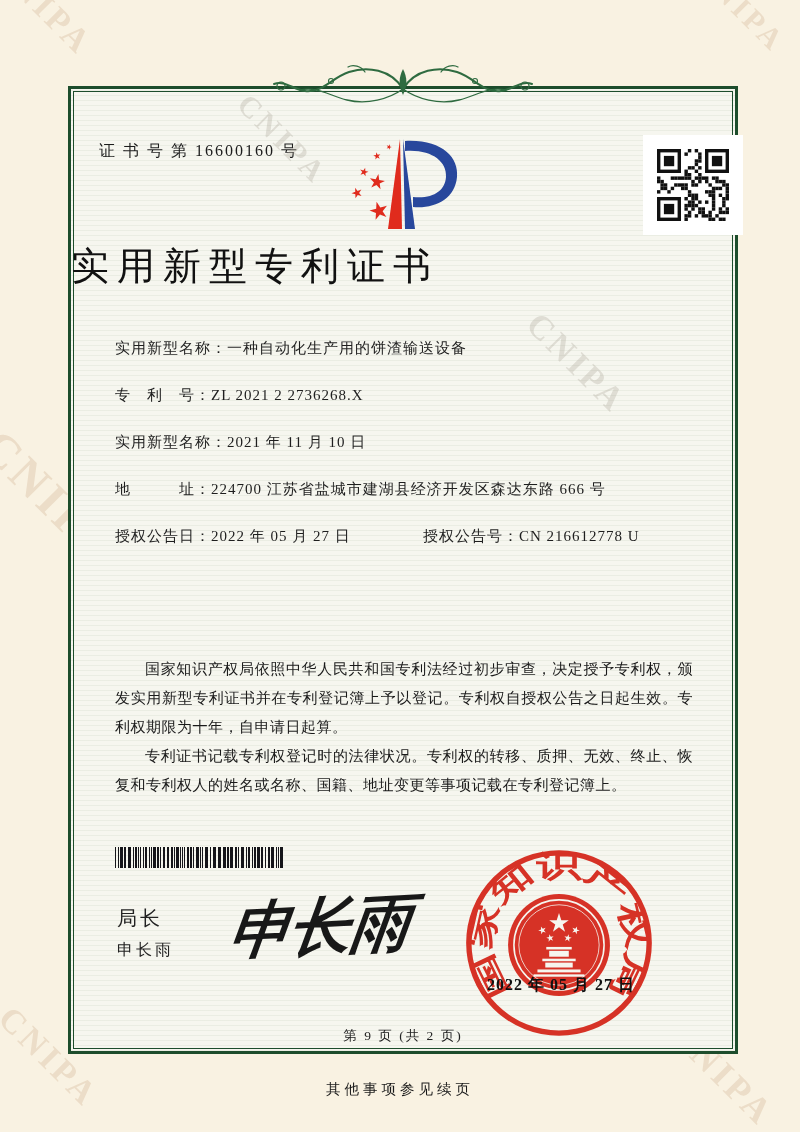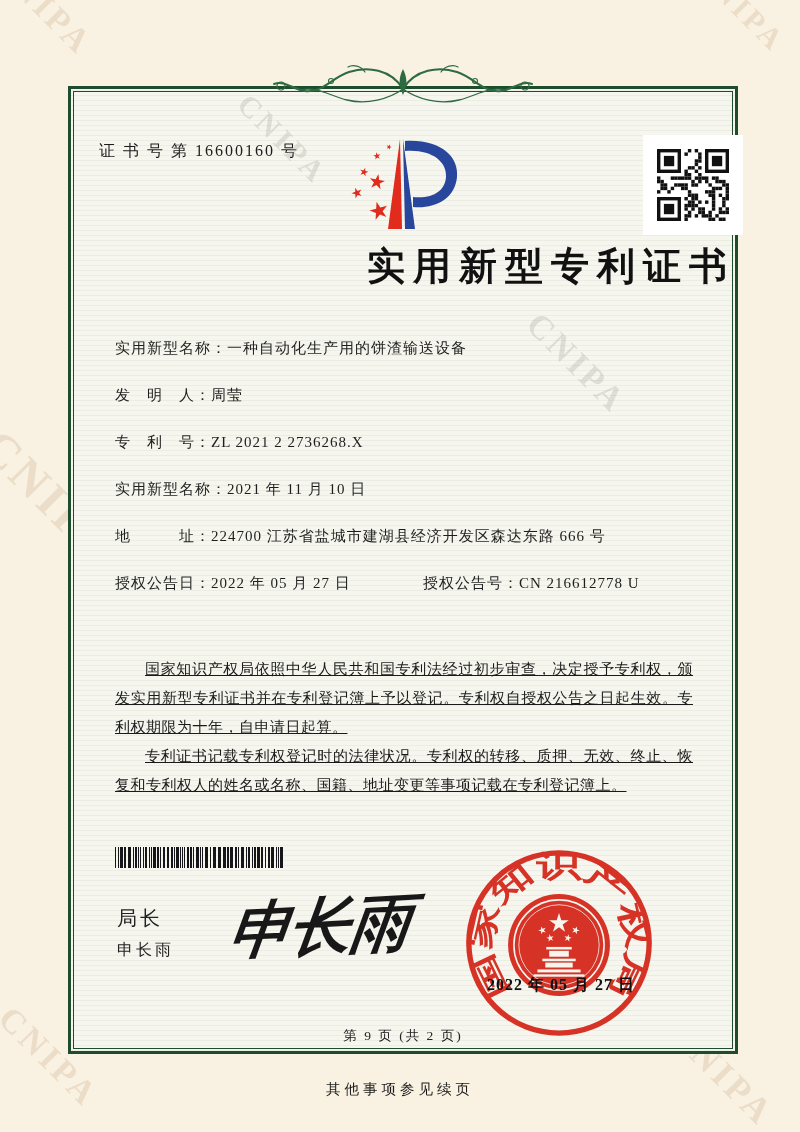--- a/index.html
+++ b/index.html
@@ -21,31 +21,31 @@
       repeating-linear-gradient(0deg, rgba(150,172,140,.12) 0 1px, rgba(255,255,255,0) 1px 5px),
       #f6f6ef;
   }
   .frame::before{content:"";position:absolute;inset:2px;border:1px solid #1d4d2c;pointer-events:none;}
   .ornament{position:absolute;left:50%;top:-2px;transform:translate(-50%,-50%);z-index:5;}
   .content{position:absolute;inset:0;z-index:4;}
   .cert-no{position:absolute;left:28px;top:52px;font-size:16px;letter-spacing:2px;color:#1c1c1c;}
   .logo{position:absolute;left:262px;top:36px;}
   .qr-box{position:absolute;left:572px;top:46px;width:100px;height:100px;background:#fff;}
   .qr-box svg{position:absolute;left:14px;top:14px;}
-  .cert-title{position:absolute;left:0;right:0;top:152px;text-align:right;
-    font-size:38px;font-weight:bold;letter-spacing:8px;color:#111;}
+  .cert-title{position:absolute;left:0;right:0;top:152px;text-align:left;
+    font-size:38px;font-weight:normal;letter-spacing:8px;color:#111;}
   .fields{position:absolute;left:44px;right:40px;top:248px;font-size:15px;color:#1e1e1e;font-family:Liberation Serif, serif;}
   .field-row{display:flex;margin-bottom:25px;line-height:22px;letter-spacing:1px;}
   .f-label{white-space:pre;flex:0 0 auto;}
   .f-value{white-space:pre-wrap;}
   .grant-row{display:flex;margin-bottom:0;}
   .grant-group{display:flex;}
   .grant-group.first{width:308px;flex:0 0 auto;}
   .paragraphs{position:absolute;left:44px;right:42px;top:566px;
-    font-size:15px;line-height:29px;text-align:justify;color:#1a1a1a;letter-spacing:.5px;text-decoration:underline;}
+    font-size:15px;line-height:29px;text-align:justify;color:#1a1a1a;letter-spacing:.5px;}
   .paragraphs p{margin:0;text-indent:2em;}
   .barcode{position:absolute;left:44px;top:758px;height:21px;display:flex;align-items:stretch;}
   .barcode span{display:block;background:#15151a;}
   .sig-title{position:absolute;left:46px;top:816px;font-size:20px;letter-spacing:3px;color:#222;}
   .sig-name{position:absolute;left:46px;top:851px;font-size:16px;letter-spacing:3px;color:#222;}
   .sig-script{position:absolute;left:158px;top:786px;width:260px;height:110px;
     font-size:62px;font-style:italic;font-weight:bold;color:#181818;
     transform:rotate(-3deg) skewX(-10deg);letter-spacing:-2px;line-height:100px;}
   .seal{position:absolute;left:390px;top:756px;width:196px;height:196px;z-index:6;opacity:.95;}
   .seal-date{position:absolute;left:402px;top:886px;width:176px;text-align:center;z-index:7;
@@ -245,24 +245,20 @@
       </div>
 
       <div class="cert-title">实用新型专利证书</div>
 
       <div class="fields">
         <div class="field-row">
           <span class="f-label">实用新型名称：</span>
             <span class="f-value">一种自动化生产用的饼渣输送设备</span>
         </div>
         <div class="field-row">
-          <span class="f-label">发　明　人：</span>
-            <span class="f-value">周莹</span>
-        </div>
-        <div class="field-row">
           <span class="f-label">专　利　号：</span>
             <span class="f-value">ZL 2021 2 2736268.X</span>
         </div>
         <div class="field-row">
           <span class="f-label">实用新型名称：</span>
             <span class="f-value">2021 年 11 月 10 日</span>
         </div>
         <div class="field-row">
           <span class="f-label">地　　　址：</span>
             <span class="f-value">224700 江苏省盐城市建湖县经济开发区森达东路 666 号</span>

